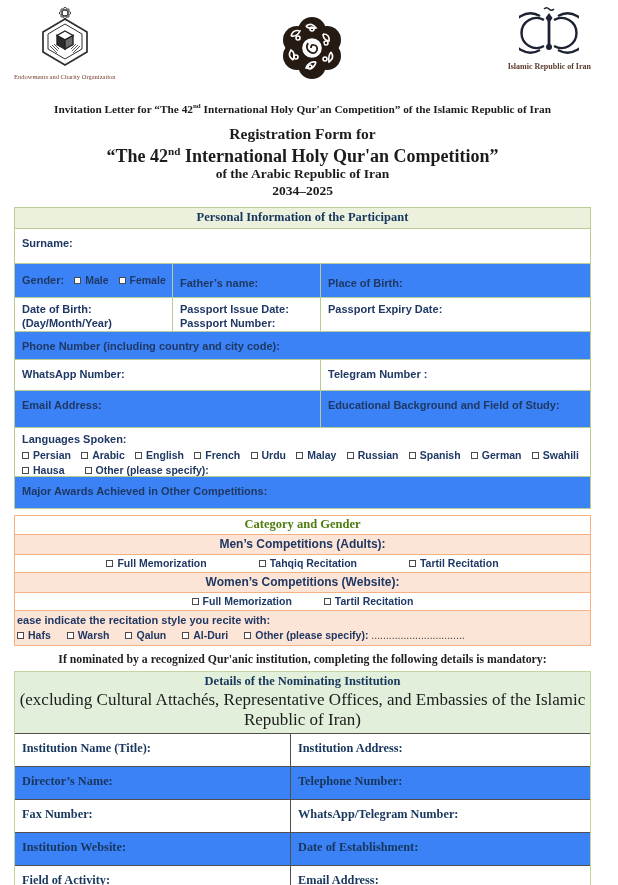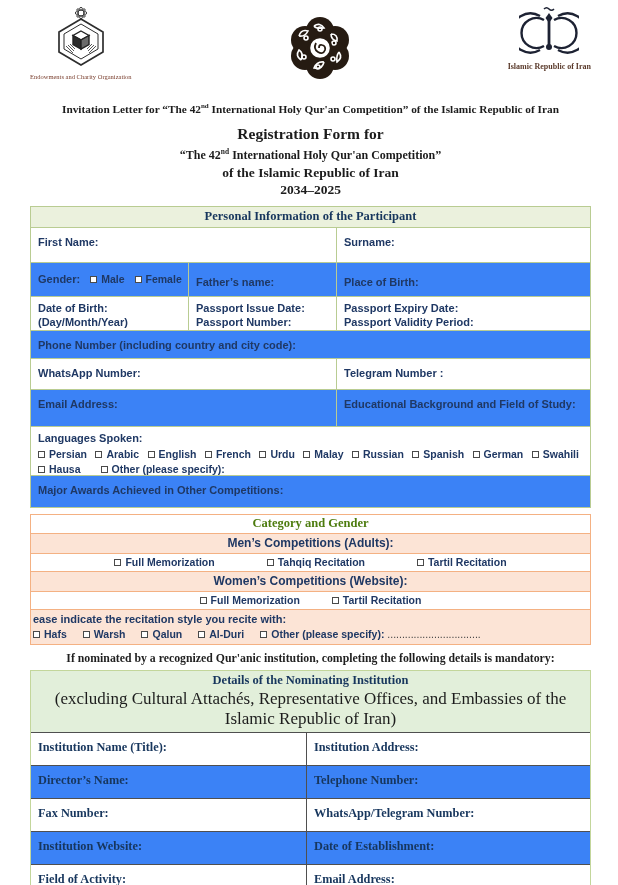--- a/index.html
+++ b/index.html
@@ -1,31 +1,31 @@
 <!DOCTYPE html>
 <html><head>
 <meta charset="utf-8">
 <style>
   * { margin:0; padding:0; box-sizing:border-box; }
   html,body { width:618px; height:885px; background:#ffffff; overflow:hidden;
     font-family:"Liberation Sans", sans-serif; }
-  .page { position:relative; width:618px; height:885px; padding:4px 27px 0 30px; }
+  .page { position:relative; width:618px; height:885px; padding:4px 27px 0 14px; }
 
   
   .logos { display:flex; justify-content:space-between; align-items:flex-start; height:84px; margin-top:2px; }
   .logo-block { display:flex; flex-direction:column; align-items:center; }
   .logo-caption-left { font-size:6.5px; color:#7b4030; margin-top:1px; font-family:"Liberation Serif", serif; }
   .logo-caption-right { font-size:8px; font-weight:bold; color:#5a3a2b; margin-top:2px; font-family:"Liberation Serif", serif; }
   .center-logo { margin-top:6px; }
   .invitation { text-align:center; font-family:"Liberation Serif", serif; font-weight:bold;
     font-size:11.3px; color:#1c1c1c; margin-top:12px; }
   sup { font-size:62%; vertical-align:super; }
   .title-block { text-align:center; margin-top:9px; color:#1c1c1c; font-family:"Liberation Serif", serif; font-weight:bold; }
   .t-line1 { font-size:15.5px; line-height:19px; }
-  .t-line2 { font-size:12px;   line-height:17px; }
+  .t-line2 { font-size:18px;   line-height:17px; }
   .t-line3 { font-size:13.5px; line-height:17px; }
   .t-line4 { font-size:13.5px; line-height:18px; }
 
   
   .t1 { border:1px solid #b9cc92; margin-top:7px; }
   .t1-header { background:#ebf1dd; text-align:center; font-family:"Liberation Serif", serif;
     font-weight:bold; font-size:12.5px; color:#17365d; padding:2px 0 3px 0; }
   .row { display:flex; border-top:1px solid #b9cc92; }
   .cell { padding:4px 7px; }
   .cell + .cell { border-left:1px solid #b9cc92; }
@@ -156,29 +156,28 @@
     </div>
   </div>
 
   <div class="invitation">
     <span>Invitation Letter for “The 42</span><sup>nd</sup><span> International Holy Qur'an Competition” of the Islamic Republic of Iran</span>
   </div>
 
   <div class="title-block">
     <div class="t-line1">Registration Form for</div>
     <div class="t-line2"><span>“The 42</span><sup>nd</sup><span> International Holy Qur'an Competition”</span></div>
-    <div class="t-line3">of the Islamic Republic of Iran</div>
+    <div class="t-line3">of the Arabic Republic of Iran</div>
     <div class="t-line4">2034–2025</div>
   </div>
 
   <div class="t1">
     <div class="t1-header">Personal Information of the Participant</div>
 
     <div class="row" style="border-top:1px solid #b9cc92;">
-      <div class="cell w305 h34"><span class="lbl">First Name:</span></div>
       <div class="cell grow h34"><span class="lbl">Surname:</span></div>
     </div>
 
     <div class="row green">
       <div class="cell w157 h33 gender-inline">
         <span class="lbl">Gender:</span>
         <span class="cb-item"><span class="cb"></span><span>Male</span></span>
         <span class="cb-item"><span class="cb"></span><span>Female</span></span>
       </div>
       <div class="cell w148 h33" style="padding-top:9px;"><span class="lbl">Father’s name:</span></div>
@@ -189,21 +188,20 @@
       <div class="cell w157 h33">
         <div class="lbl">Date of Birth:</div>
         <div class="lbl">(Day/Month/Year)</div>
       </div>
       <div class="cell w148 h33">
         <div class="lbl">Passport Issue Date:</div>
         <div class="lbl">Passport Number:</div>
       </div>
       <div class="cell grow h33">
         <div class="lbl">Passport Expiry Date:</div>
-        <div class="lbl">Passport Validity Period:</div>
       </div>
     </div>
 
     <div class="row green">
       <div class="cell grow h27"><span class="lbl">Phone Number (including country and city code):</span></div>
     </div>
 
     <div class="row">
       <div class="cell w305 h29"><span class="lbl">WhatsApp Number:</span></div>
       <div class="cell grow h29"><span class="lbl">Telegram Number :</span></div>

